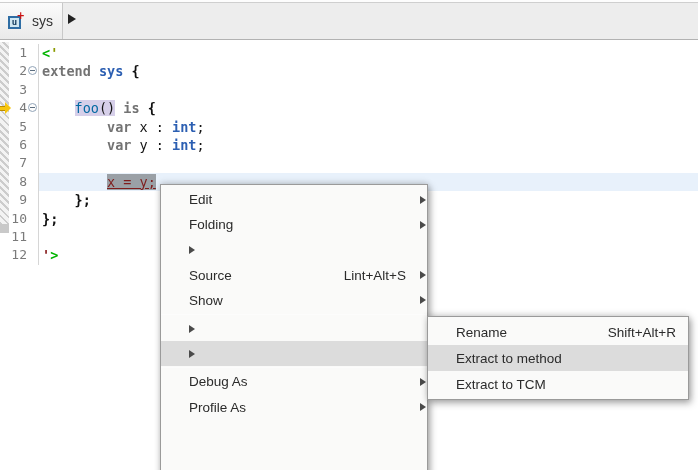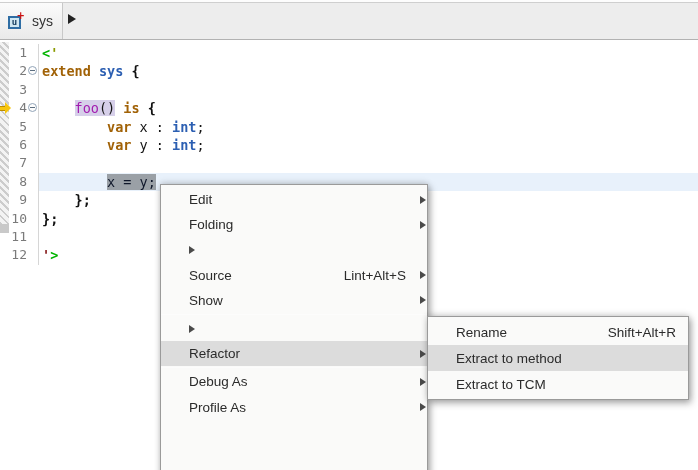--- a/index.html
+++ b/index.html
@@ -32,25 +32,25 @@
   .lines { position:absolute; left:0; top:4px; width:698px; }
   .line { display:flex; height:18.4px; line-height:18.4px; white-space:pre; }
   .ln-annot { width:11px; position:relative; }
   .ln-num { width:16px; text-align:right; color:#7a7a7a; font-size:13px; }
   .ln-fold { width:12px; border-right:1px solid #d6d6d6; position:relative; }
   .fold-dot { position:absolute; left:1px; top:4px; width:9px; height:9px; border:1px solid #93a5b9;
     border-radius:50%; background:#fdfdfd; }
   .fold-dot:after { content:""; position:absolute; left:1px; top:3px; width:5px; height:1px; background:#5c6e80; }
   .ln-code { flex:1; padding-left:3px; color:#141414; }
   .cur-line { background:#e8f1fb; }
-  .sel { background:#9aa0a6; color:#0f172a; }
+  .sel { background:#9aa0a6; color:#7f1d1d;text-decoration:underline; }
   .occ { background:#d6cfe9; }
-  .tk-kw { color:#a16207; font-weight:bold; }
+  .tk-kw { color:#737373; font-weight:bold; }
   .tk-type { color:#2c5fb2; font-weight:bold; }
-  .tk-fn { color:#a21caf; }
+  .tk-fn { color:#0369a1; }
   .tk-green { color:#00b400; font-weight:bold; }
   .tk-olive { color:#8a9a00; font-weight:bold; }
   .tk-maroon { color:#8b2222; font-weight:bold; }
   .tk-br { font-weight:bold; color:#111; }
   .yarrow-rect { position:absolute; left:0; top:7px; width:5px; height:5px; background:#f6c50f;
     border-top:1px solid #bd8d00; border-bottom:1px solid #bd8d00; }
   .yarrow-head { position:absolute; left:5px; top:3px; width:0; height:0;
     border-left:6px solid #f6c50f; border-top:6px solid transparent; border-bottom:6px solid transparent; }
 
   
@@ -193,21 +193,20 @@
     </div>
   <div class="mi">
       <span class="lbl">Show</span>
       <span class="sub-arrow"></span>
     </div>
   <div class="msep"></div>
   <div class="mi">
       <span class="sub-arrow"></span>
     </div>
   <div class="mi hl">
-      <span class="lbl">Refactor</span>
       <span class="sub-arrow"></span>
     </div>
   <div class="msep"></div>
   <div class="mi">
       <span class="lbl">Debug As</span>
       <span class="sub-arrow"></span>
     </div>
   <div class="mi">
       <span class="lbl">Profile As</span>
       <span class="sub-arrow"></span>

